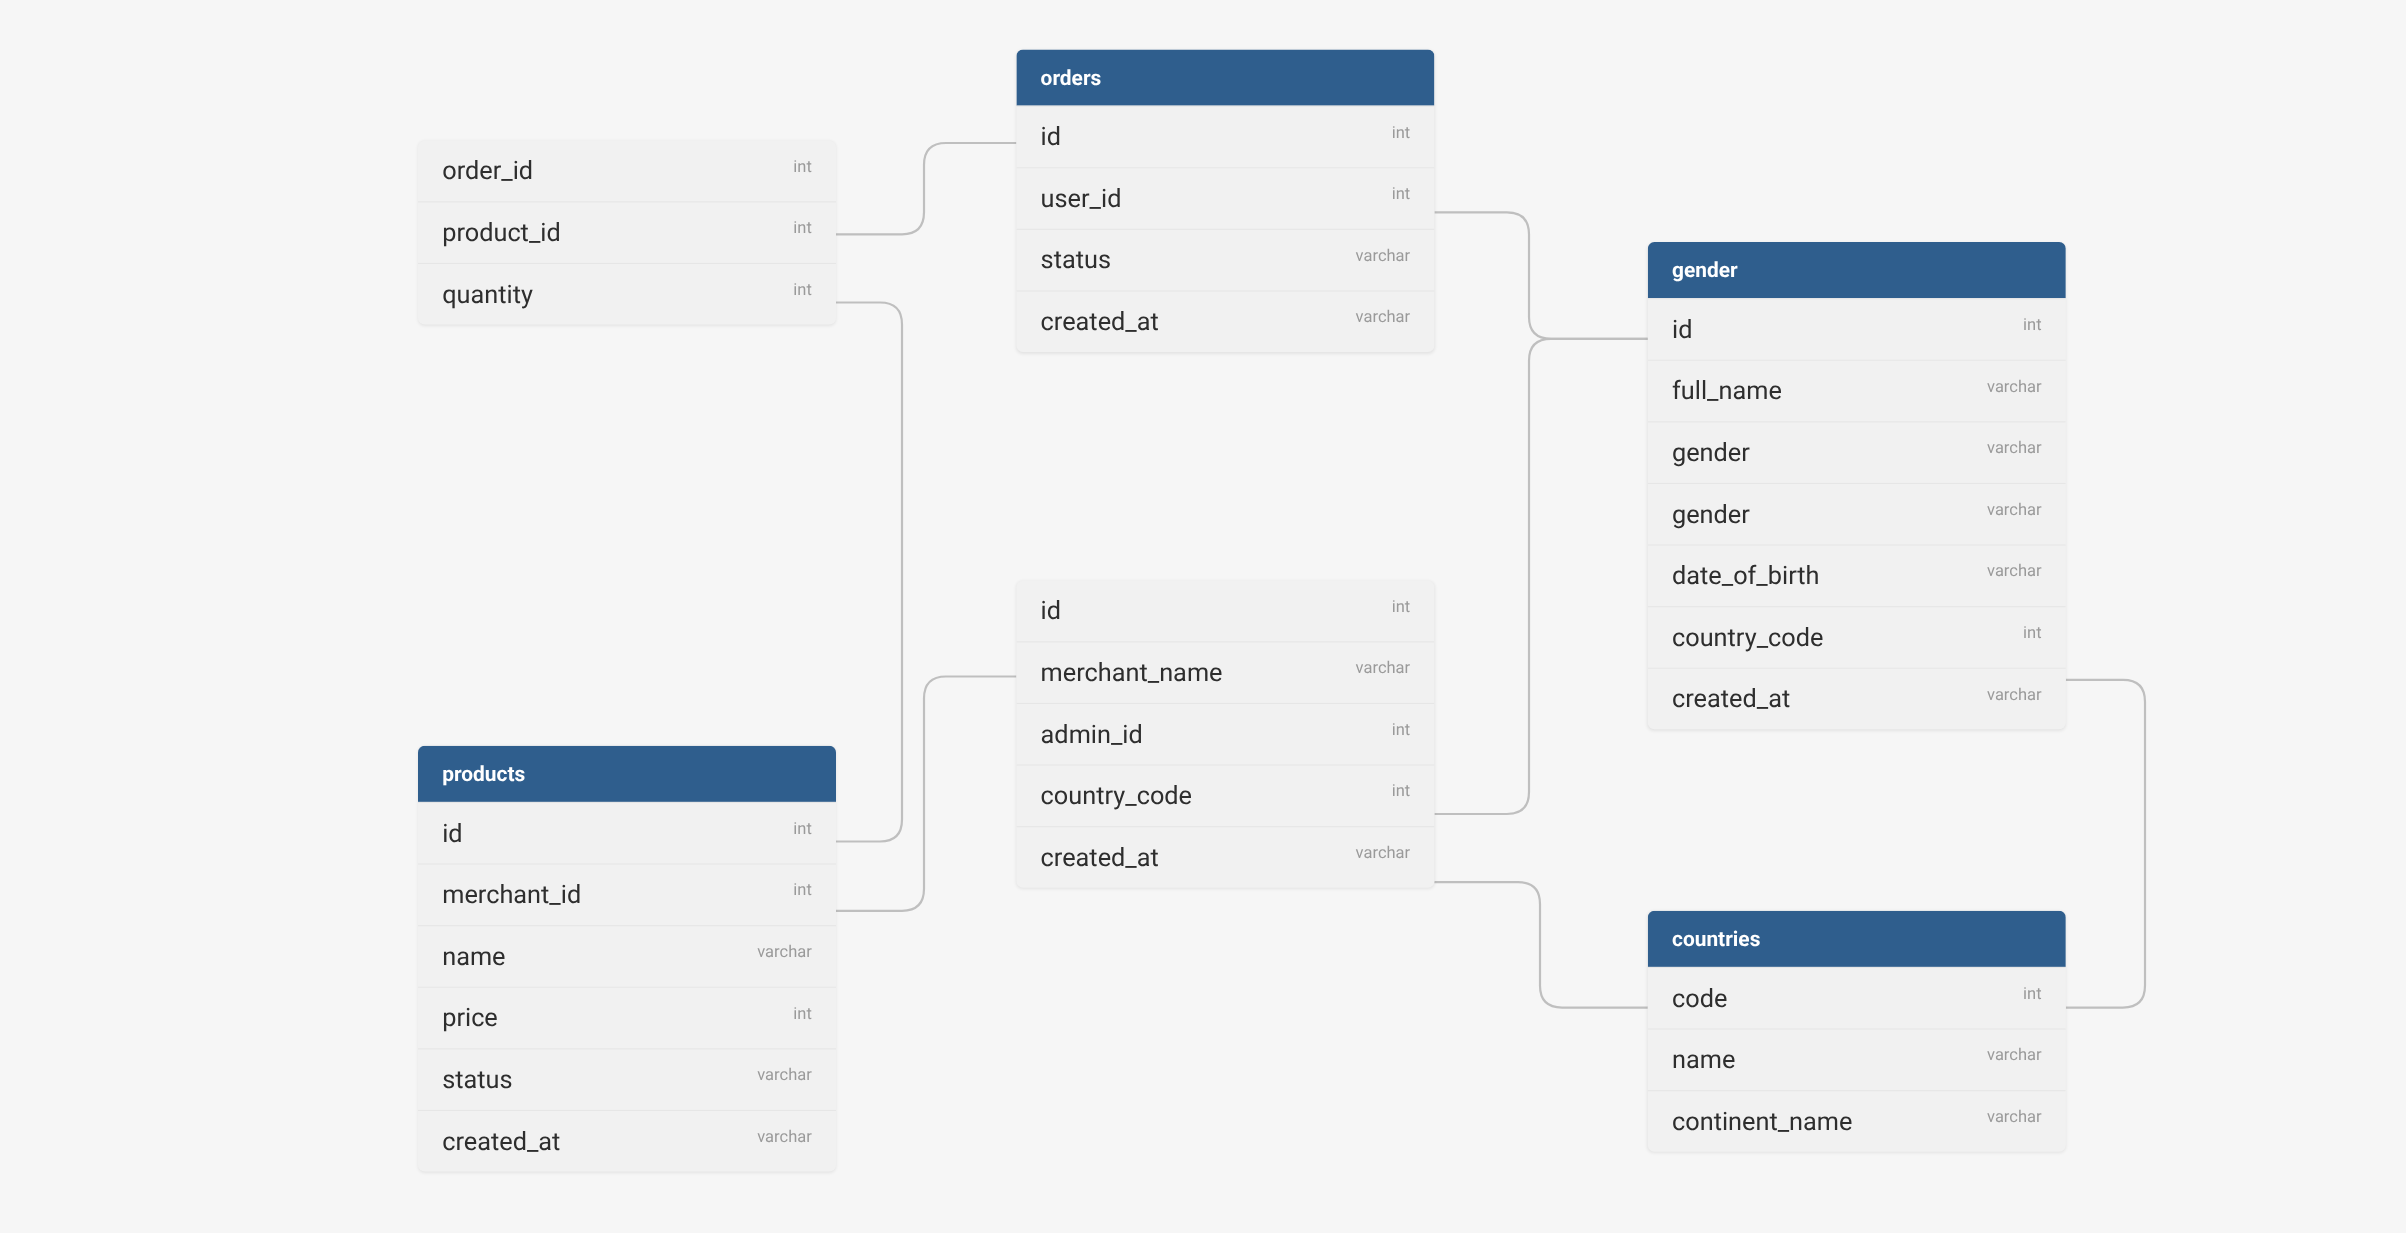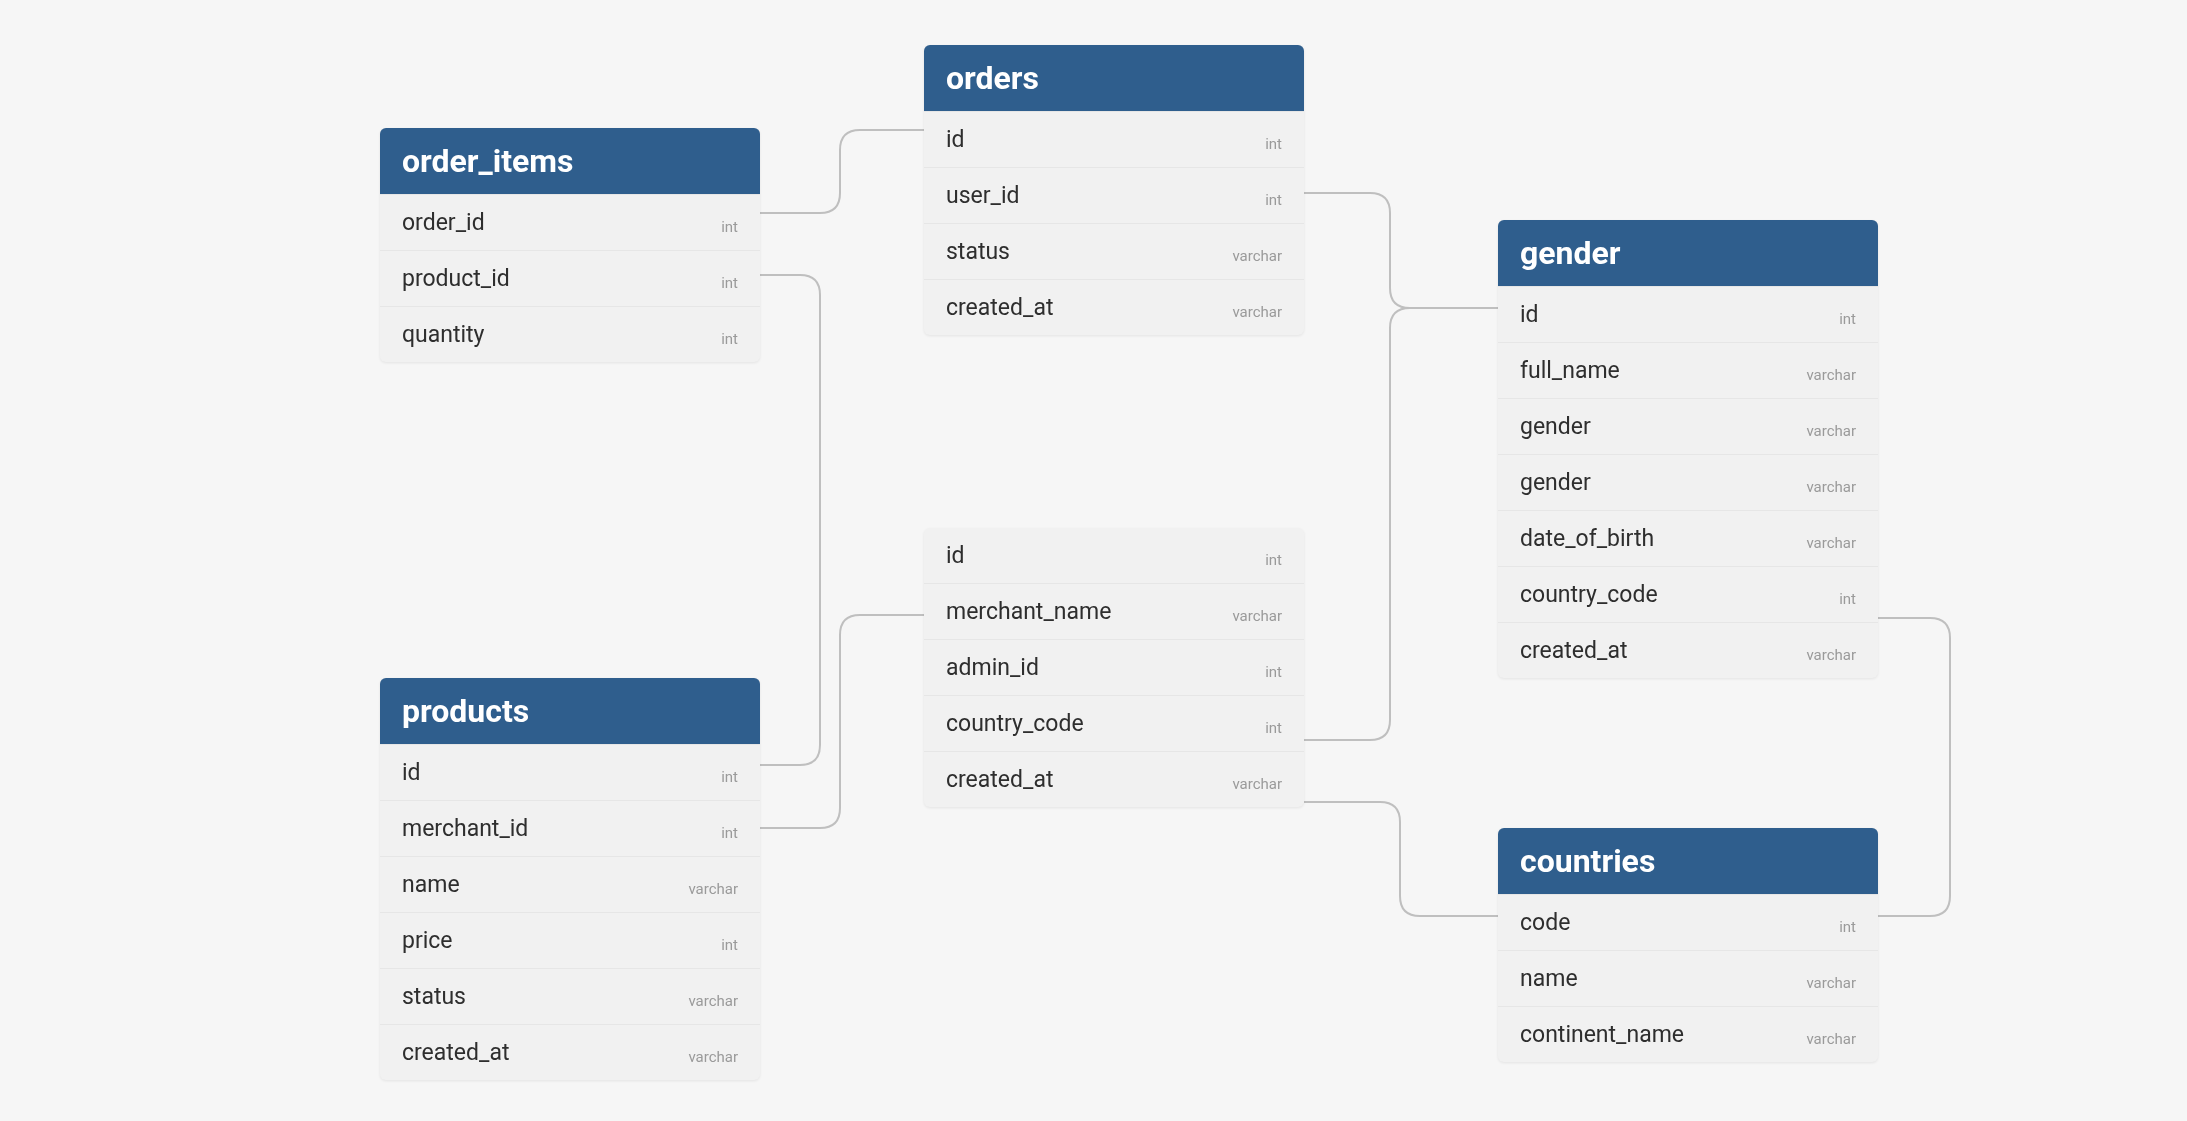--- a/index.html
+++ b/index.html
@@ -32,27 +32,27 @@
     width: 380px;
     background: #f1f1f1;
     border-radius: 6px;
     box-shadow: 0 1px 3px rgba(0,0,0,0.08);
     overflow: hidden;
   }
   .table-header {
     background: #2f5e8d;
     color: #fff;
     font-weight: 700;
-    font-size: 32px;
+    font-size: 19px;
     padding: 14px 22px;
   }
   .row {
     display: flex;
     justify-content: space-between;
-    align-items: flex-end;
+    align-items: flex-start;
     padding: 14px 22px;
     font-size: 23px;
     color: #2e2e2e;
     border-top: 1px solid #e6e6e6;
   }
   .row:first-of-type { border-top: none; }
   .row .type {
     color: #9a9a9a;
     font-size: 15px;
   }
@@ -80,21 +80,20 @@
     <path d="M 1304 193 L 1370 193 Q 1390 193 1390 213 L 1390 288 Q 1390 308 1410 308 L 1498 308"></path>
 
     <path d="M 1304 740 L 1370 740 Q 1390 740 1390 720 L 1390 328 Q 1390 308 1410 308 L 1498 308"></path>
 
     <path d="M 1304 802 L 1380 802 Q 1400 802 1400 822 L 1400 896 Q 1400 916 1420 916 L 1498 916"></path>
 
     <path d="M 1878 618 L 1930 618 Q 1950 618 1950 638 L 1950 896 Q 1950 916 1930 916 L 1878 916"></path>
   </svg>
 
   <div class="table" id="t-order_items">
-    <div class="table-header">order_items</div>
     <div class="row">
       <span>order_id</span>
       <span class="type">int</span>
     </div>
     <div class="row">
       <span>product_id</span>
       <span class="type">int</span>
     </div>
     <div class="row">
       <span>quantity</span>

